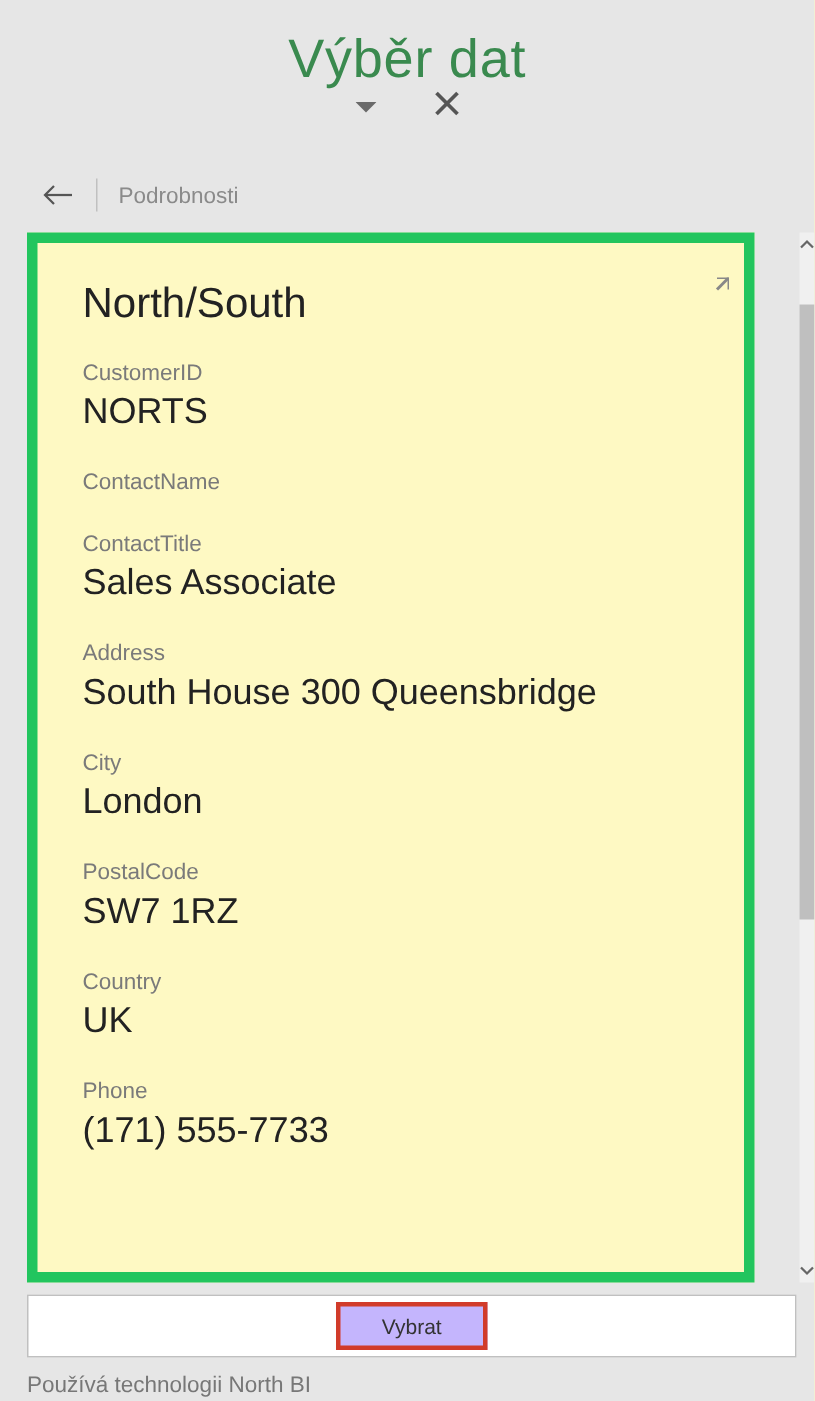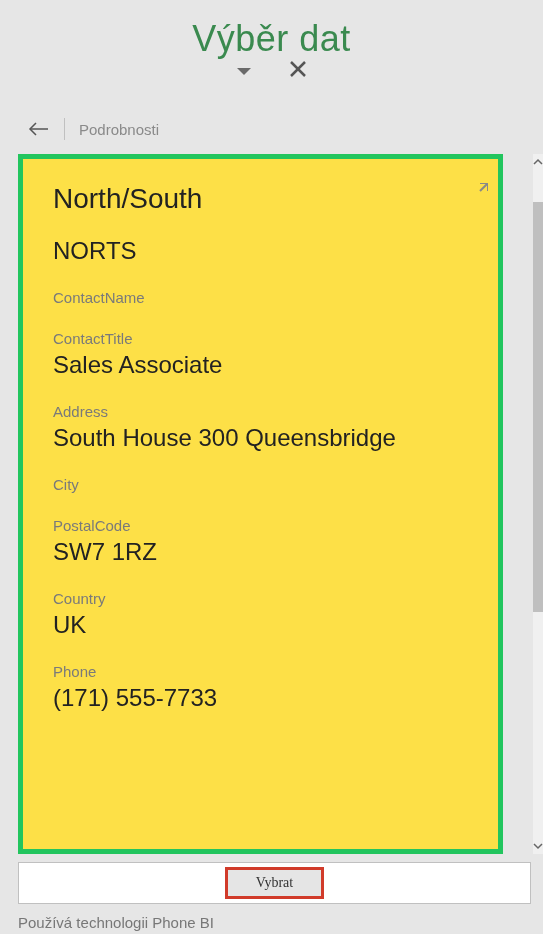--- a/index.html
+++ b/index.html
@@ -45,26 +45,26 @@
     .breadcrumb-text {
       color: #8a8a8a;
       font-size: 15px;
     }
     .content-wrap {
       position: relative;
       margin: 2px 12px 0 18px;
       height: 700px;
     }
     .card {
-      background: #fde047;
+      background: #fef9c3;
       width: 485px;
       height: 700px;
       overflow: hidden;
       padding: 24px 30px 10px 30px;
-      border: 5px solid #22c55e;
+      border: 7px solid #22c55e;
       position: relative;
     }
     .card-title {
       font-size: 28px;
       color: #222;
       font-weight: 400;
       margin-bottom: 22px;
     }
     .field {
       margin-bottom: 24px;
@@ -113,26 +113,25 @@
       margin: 8px 12px 0 18px;
       border: 1px solid #c0c0c0;
       background: #fff;
       height: 42px;
       display: flex;
       align-items: center;
       justify-content: center;
     }
     .select-button {
       border: 3px solid #d13b2a;
-      background: #e5e5e5;
+      background: #c4b5fd;
       padding: 5px 28px;
       font-size: 14px;
       color: #333;
       cursor: pointer;
-      font-family: Liberation Serif, serif;
     }
     .footer {
       padding: 10px 0 0 18px;
       color: #777;
       font-size: 15px;
     }
   </style>
 </head>
 <body>
 
@@ -168,35 +167,37 @@
   <div class="card">
     <span class="expand-icon-tr">
       <svg width="12" height="12" viewBox="0 0 12 12">
           <polyline points="4,0 12,0 12,8" fill="none" stroke="#888" stroke-width="2"></polyline>
           <line x1="12" y1="0" x2="4" y2="8" stroke="#888" stroke-width="2"></line>
         </svg>
     </span>
     <div class="card-title">North/South</div>
 
     <div class="field">
+      <div class="field-label">CustomerID</div>
       <div class="field-value">NORTS</div>
     </div>
     <div class="field">
       <div class="field-label">ContactName</div>
     </div>
     <div class="field">
       <div class="field-label">ContactTitle</div>
       <div class="field-value">Sales Associate</div>
     </div>
     <div class="field">
       <div class="field-label">Address</div>
       <div class="field-value">South House 300 Queensbridge</div>
     </div>
     <div class="field">
       <div class="field-label">City</div>
+      <div class="field-value">London</div>
     </div>
     <div class="field">
       <div class="field-label">PostalCode</div>
       <div class="field-value">SW7 1RZ</div>
     </div>
     <div class="field">
       <div class="field-label">Country</div>
       <div class="field-value">UK</div>
     </div>
     <div class="field">
@@ -217,13 +218,13 @@
           <polyline points="1,2 5,6 9,2" fill="none" stroke="#666" stroke-width="1.5"></polyline>
         </svg>
     </div>
   </div>
 </div>
 
 <div class="button-row">
   <button class="select-button">Vybrat</button>
 </div>
 
-<div class="footer">Používá technologii Phone BI</div>
+<div class="footer">Používá technologii North BI</div>
 
 </body></html>

